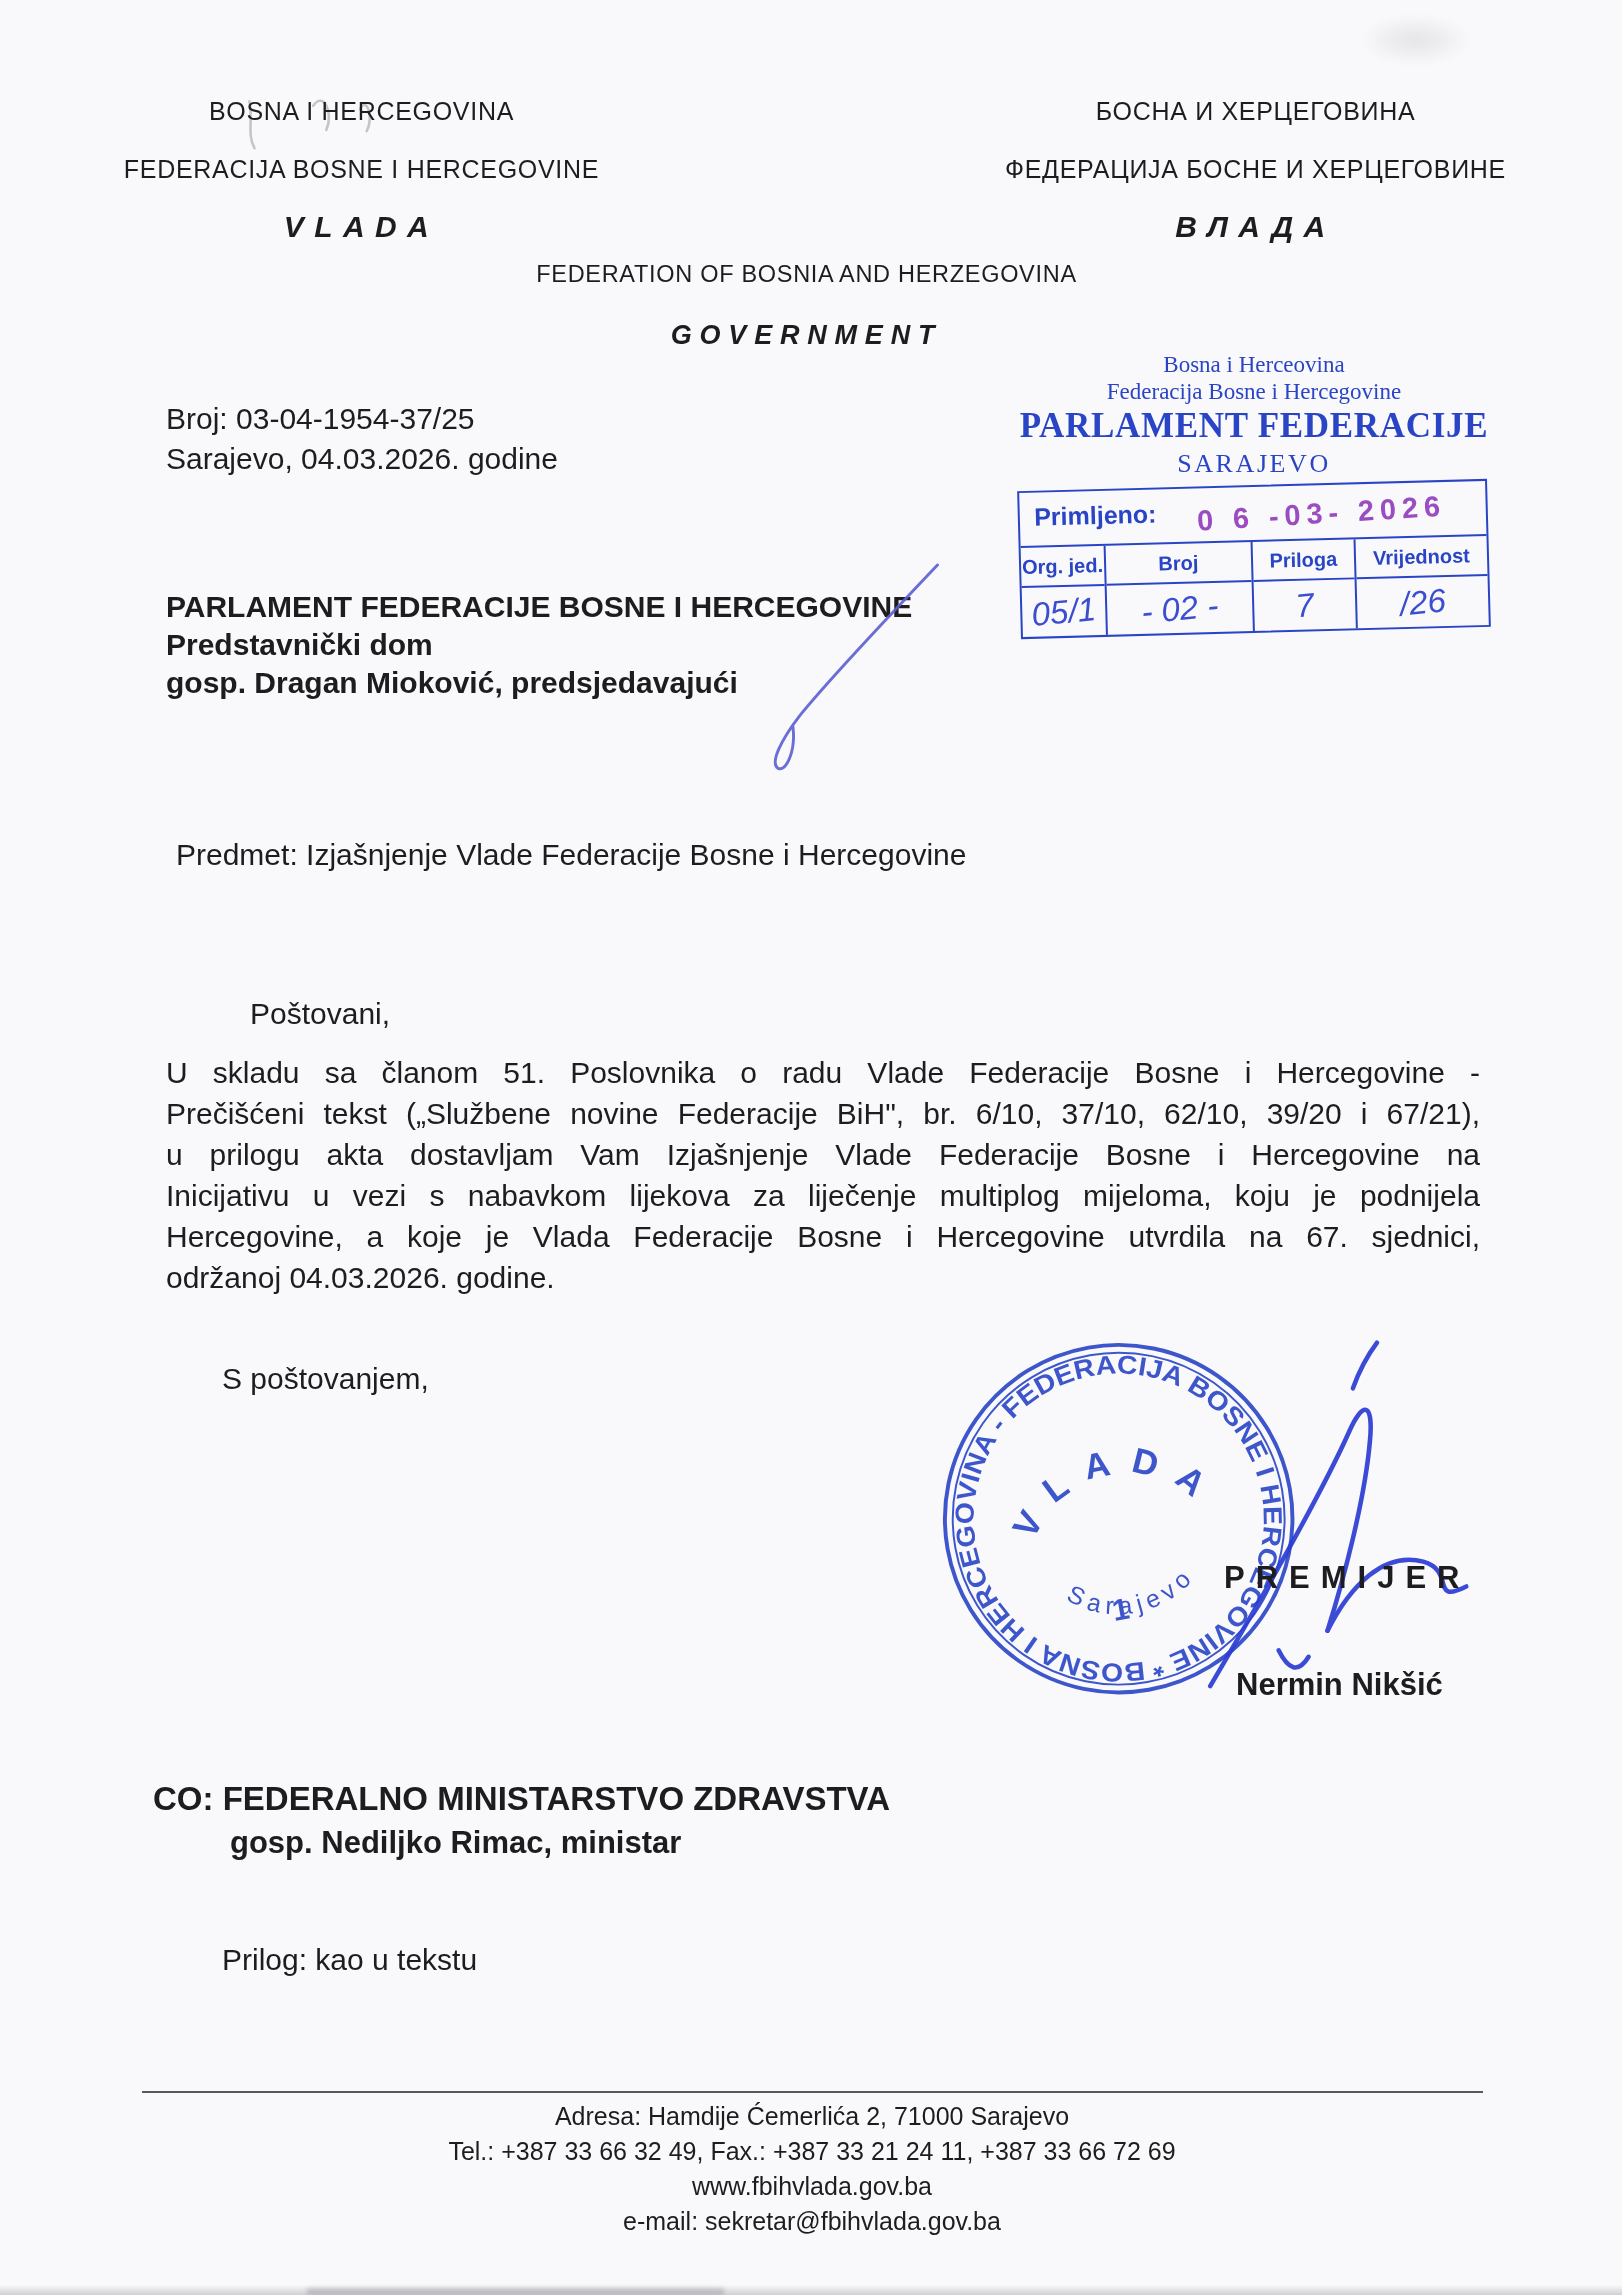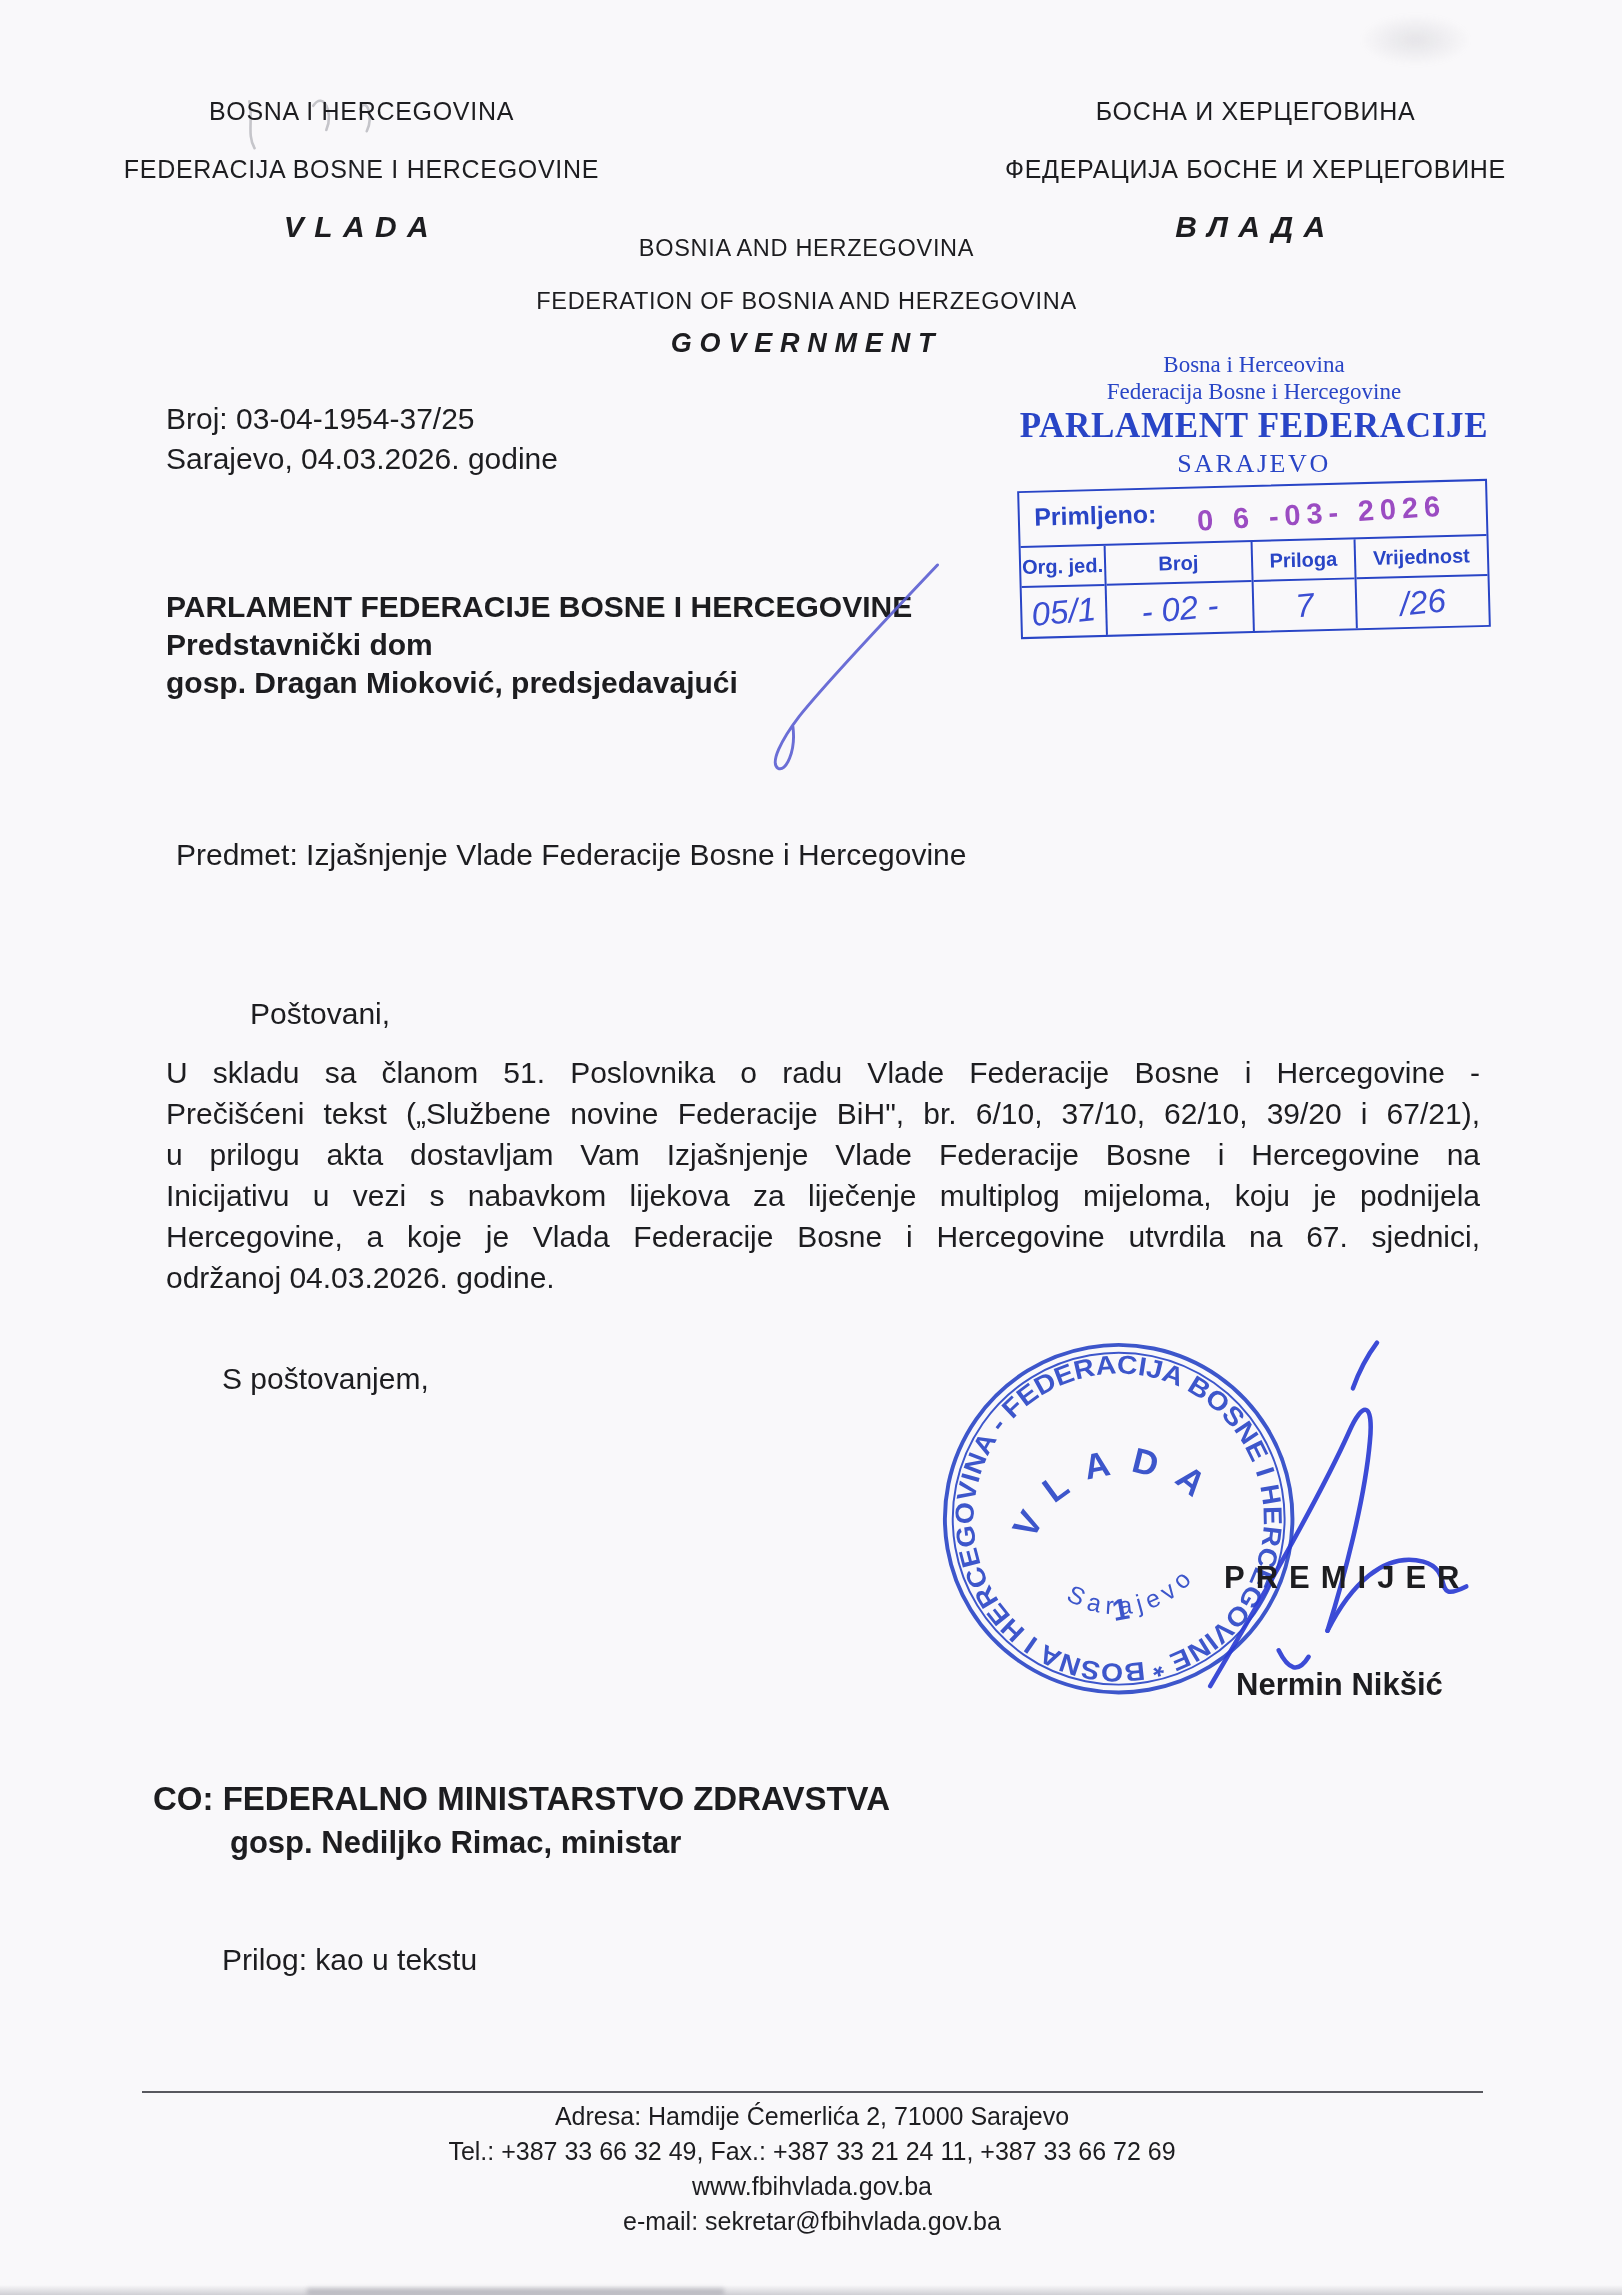--- a/index.html
+++ b/index.html
@@ -69,23 +69,22 @@
     <div class="vlada">VLADA</div>
   </div>
 
   <div class="abs ctr" style="left:962px;top:97px;width:587px;">
     <div class="hdr-line">БОСНА И ХЕРЦЕГОВИНА</div>
     <div class="hdr-line hdr-gap">ФЕДЕРАЦИЈА БОСНЕ И ХЕРЦЕГОВИНЕ</div>
     <div class="vlada">ВЛАДА</div>
   </div>
 
   <div class="abs ctr" style="left:513px;top:235px;width:587px;">
-    <div class="hdr-line" style="font-size:23.5px;">BOSNIA AND HERZEGOVINA</div>
     <div class="hdr-line" style="font-size:23.5px;margin-top:26px;">FEDERATION OF BOSNIA AND HERZEGOVINA</div>
-    <div class="gov" style="margin-top:13px;">GOVERNMENT</div>
+    <div class="gov" style="margin-top:32px;">GOVERNMENT</div>
   </div>
 
   <div class="abs" style="left:166px;top:399px;">
     <div class="ref-line">Broj: 03-04-1954-37/25</div>
     <div class="ref-line">Sarajevo, 04.03.2026. godine</div>
   </div>
 
   <div class="abs rs ctr" style="left:1019px;top:351px;width:470px;">
     <div class="rs-org">Bosna i Herceovina</div>
     <div class="rs-org">Federacija Bosne i Hercegovine</div>

